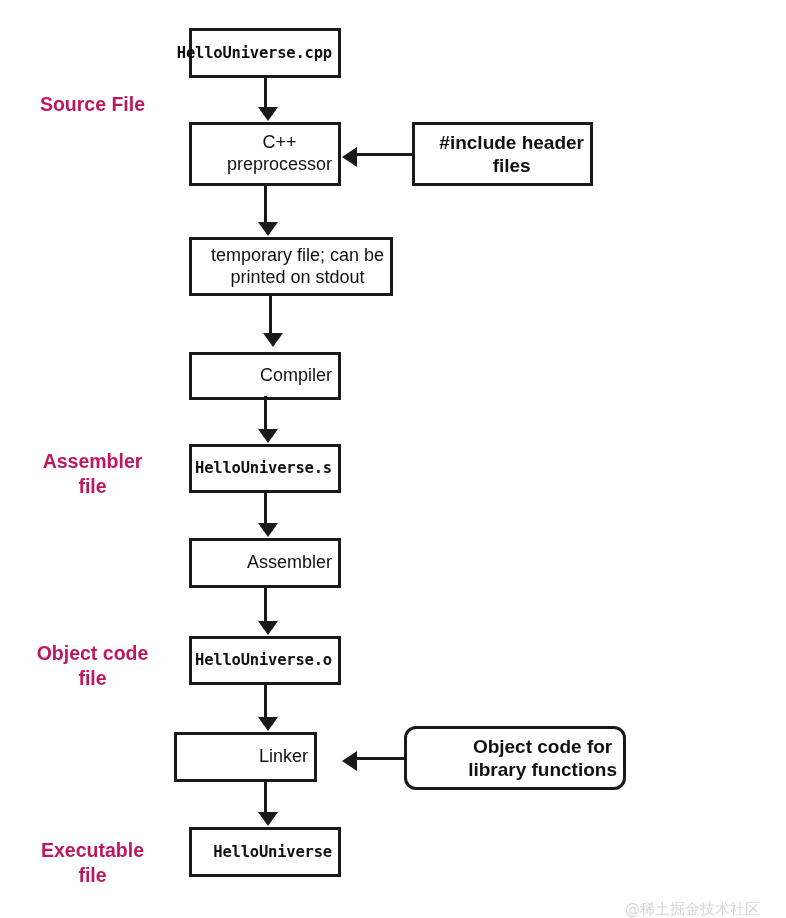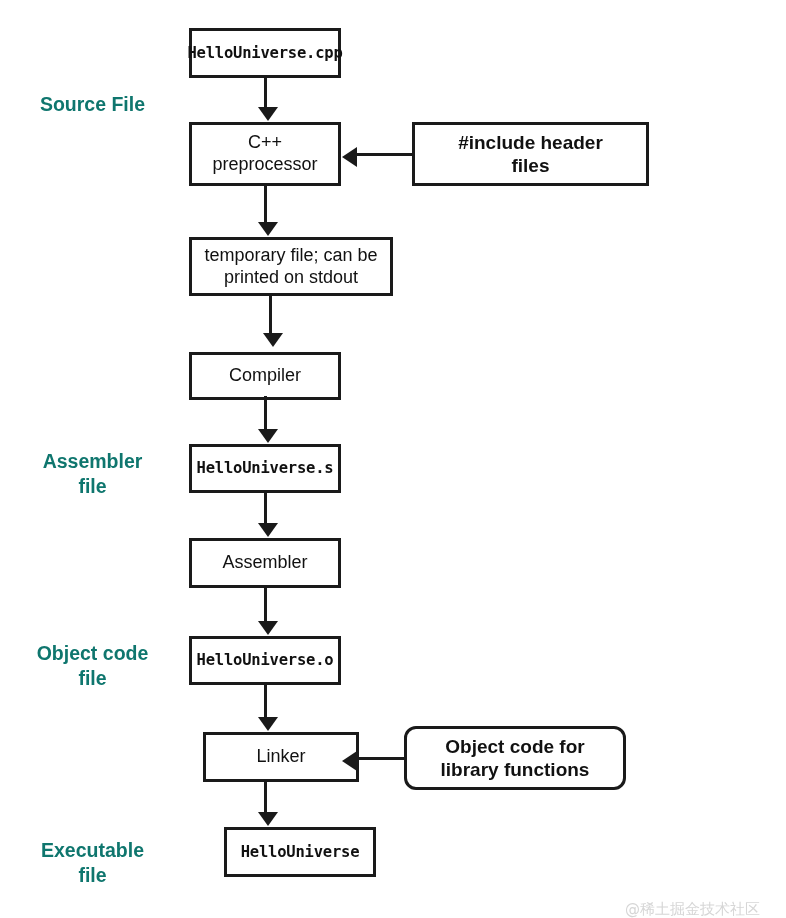--- a/index.html
+++ b/index.html
@@ -17,21 +17,21 @@
   }
 
   
   .node {
     position: absolute;
     box-sizing: border-box;
     border: 3px solid #1a1a1a;
     background: #ffffff;
     display: flex;
     align-items: center;
-    justify-content: center;
+    justify-content: flex-end;
     text-align: center;
     color: #111111;
     line-height: 1.22;
   }
   .node .txt { display: block; padding: 0 6px; }
 
   .mono {
     font-family: "DejaVu Sans Mono", "Liberation Mono", monospace;
     font-weight: 700;
     font-size: 15.5px;
@@ -47,21 +47,21 @@
     font-weight: 700;
     font-size: 19px;
   }
 
   
   .stage-label {
     position: absolute;
     font-family: "Liberation Sans", sans-serif;
     font-weight: 700;
     font-size: 19.5px;
-    color: #0f766e;
+    color: #be185d;
     text-align: center;
     line-height: 1.3;
     white-space: pre-line;
   }
 
   
   .arrow-v {
     position: absolute;
     width: 0;
     border-left: 3px solid #1a1a1a;
@@ -122,21 +122,21 @@
 
   <div class="node" style="left:189px; top:28px; width:152px; height:50px;">
     <span class="txt mono">HelloUniverse.cpp</span>
   </div>
 
   <div class="node" style="left:189px; top:122px; width:152px; height:64px;">
     <span class="txt sans" style="white-space:pre-line;">C++
 preprocessor</span>
   </div>
 
-  <div class="node" style="left:412px; top:122px; width:237px; height:64px;">
+  <div class="node" style="left:412px; top:122px; width:181px; height:64px;">
     <span class="txt sans-bold" style="white-space:pre-line;">#include header
 files</span>
   </div>
 
   <div class="node" style="left:157px; top:237px; width:204px; height:59px;margin-left:32px;">
     <span class="txt sans" style="white-space:pre-line;">temporary file; can be
 printed on stdout</span>
   </div>
 
   <div class="node" style="left:189px; top:352px; width:152px; height:48px;">
@@ -148,30 +148,30 @@
   </div>
 
   <div class="node" style="left:189px; top:538px; width:152px; height:50px;">
     <span class="txt sans">Assembler</span>
   </div>
 
   <div class="node" style="left:189px; top:636px; width:152px; height:49px;">
     <span class="txt mono">HelloUniverse.o</span>
   </div>
 
-  <div class="node" style="left:203px; top:732px; width:156px; height:50px;">
+  <div class="node" style="left:174px; top:732px; width:143px; height:50px;">
     <span class="txt sans">Linker</span>
   </div>
 
   <div class="node" style="left:404px; top:726px; width:222px; height:64px;border-radius:12px;">
     <span class="txt sans-bold" style="white-space:pre-line;">Object code for
 library functions</span>
   </div>
 
-  <div class="node" style="left:189px; top:827px; width:152px; height:50px;margin-left:35px;">
+  <div class="node" style="left:189px; top:827px; width:152px; height:50px;">
     <span class="txt mono">HelloUniverse</span>
   </div>
 
   <div class="arrow-v" style="left:264px; top:78px;  height:30px;"></div>
 
   <div class="arrow-v" style="left:264px; top:186px; height:37px;"></div>
 
   <div class="arrow-h-left" style="left:356px; top:153px; width:56px;"></div>
 
   <div class="arrow-v" style="left:269px; top:296px; height:38px;"></div>

